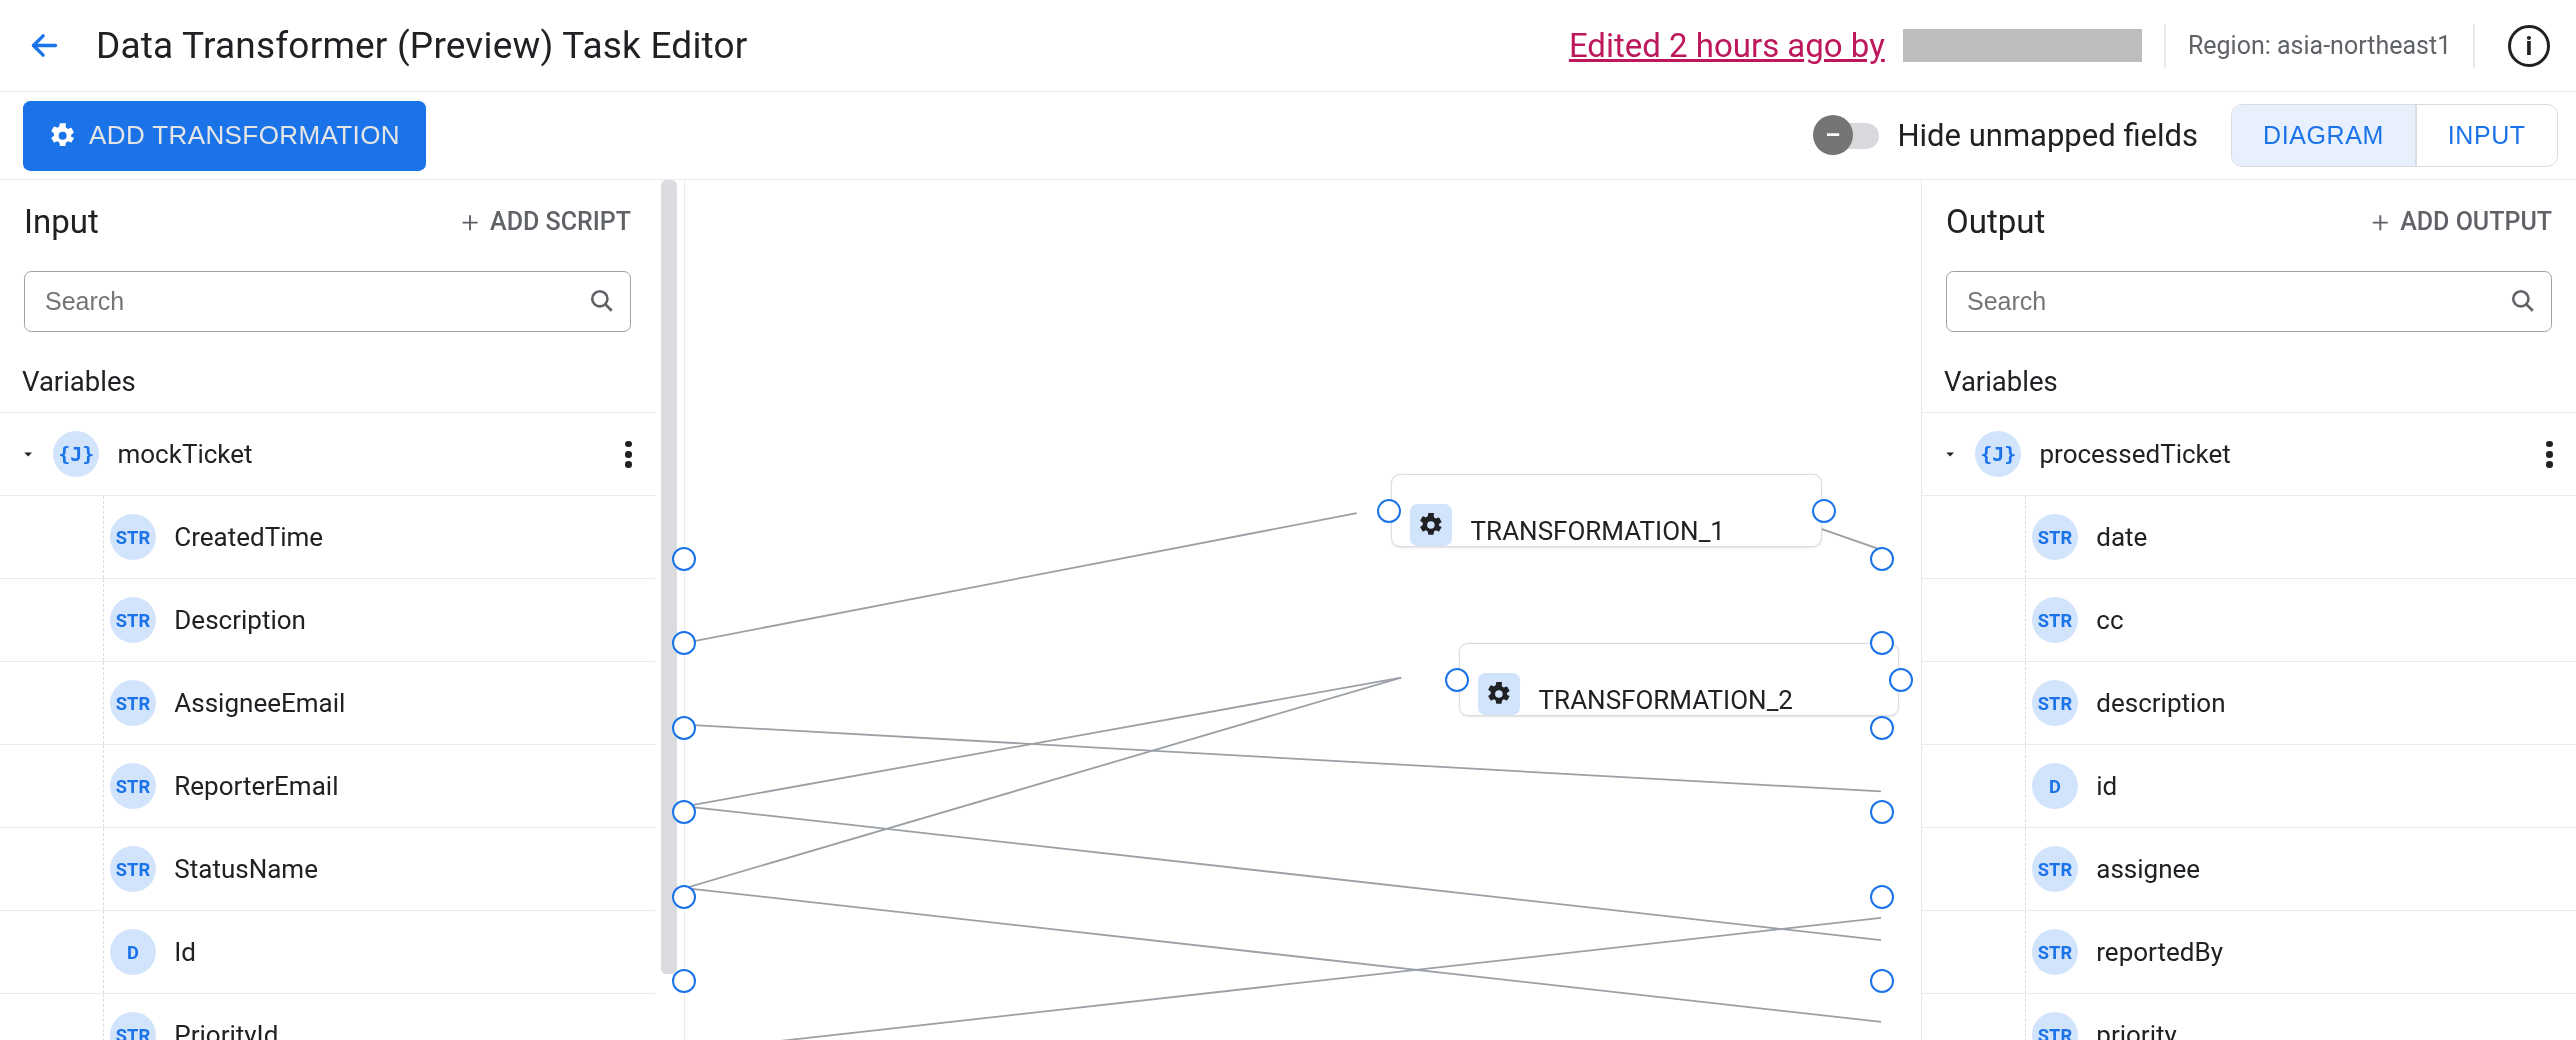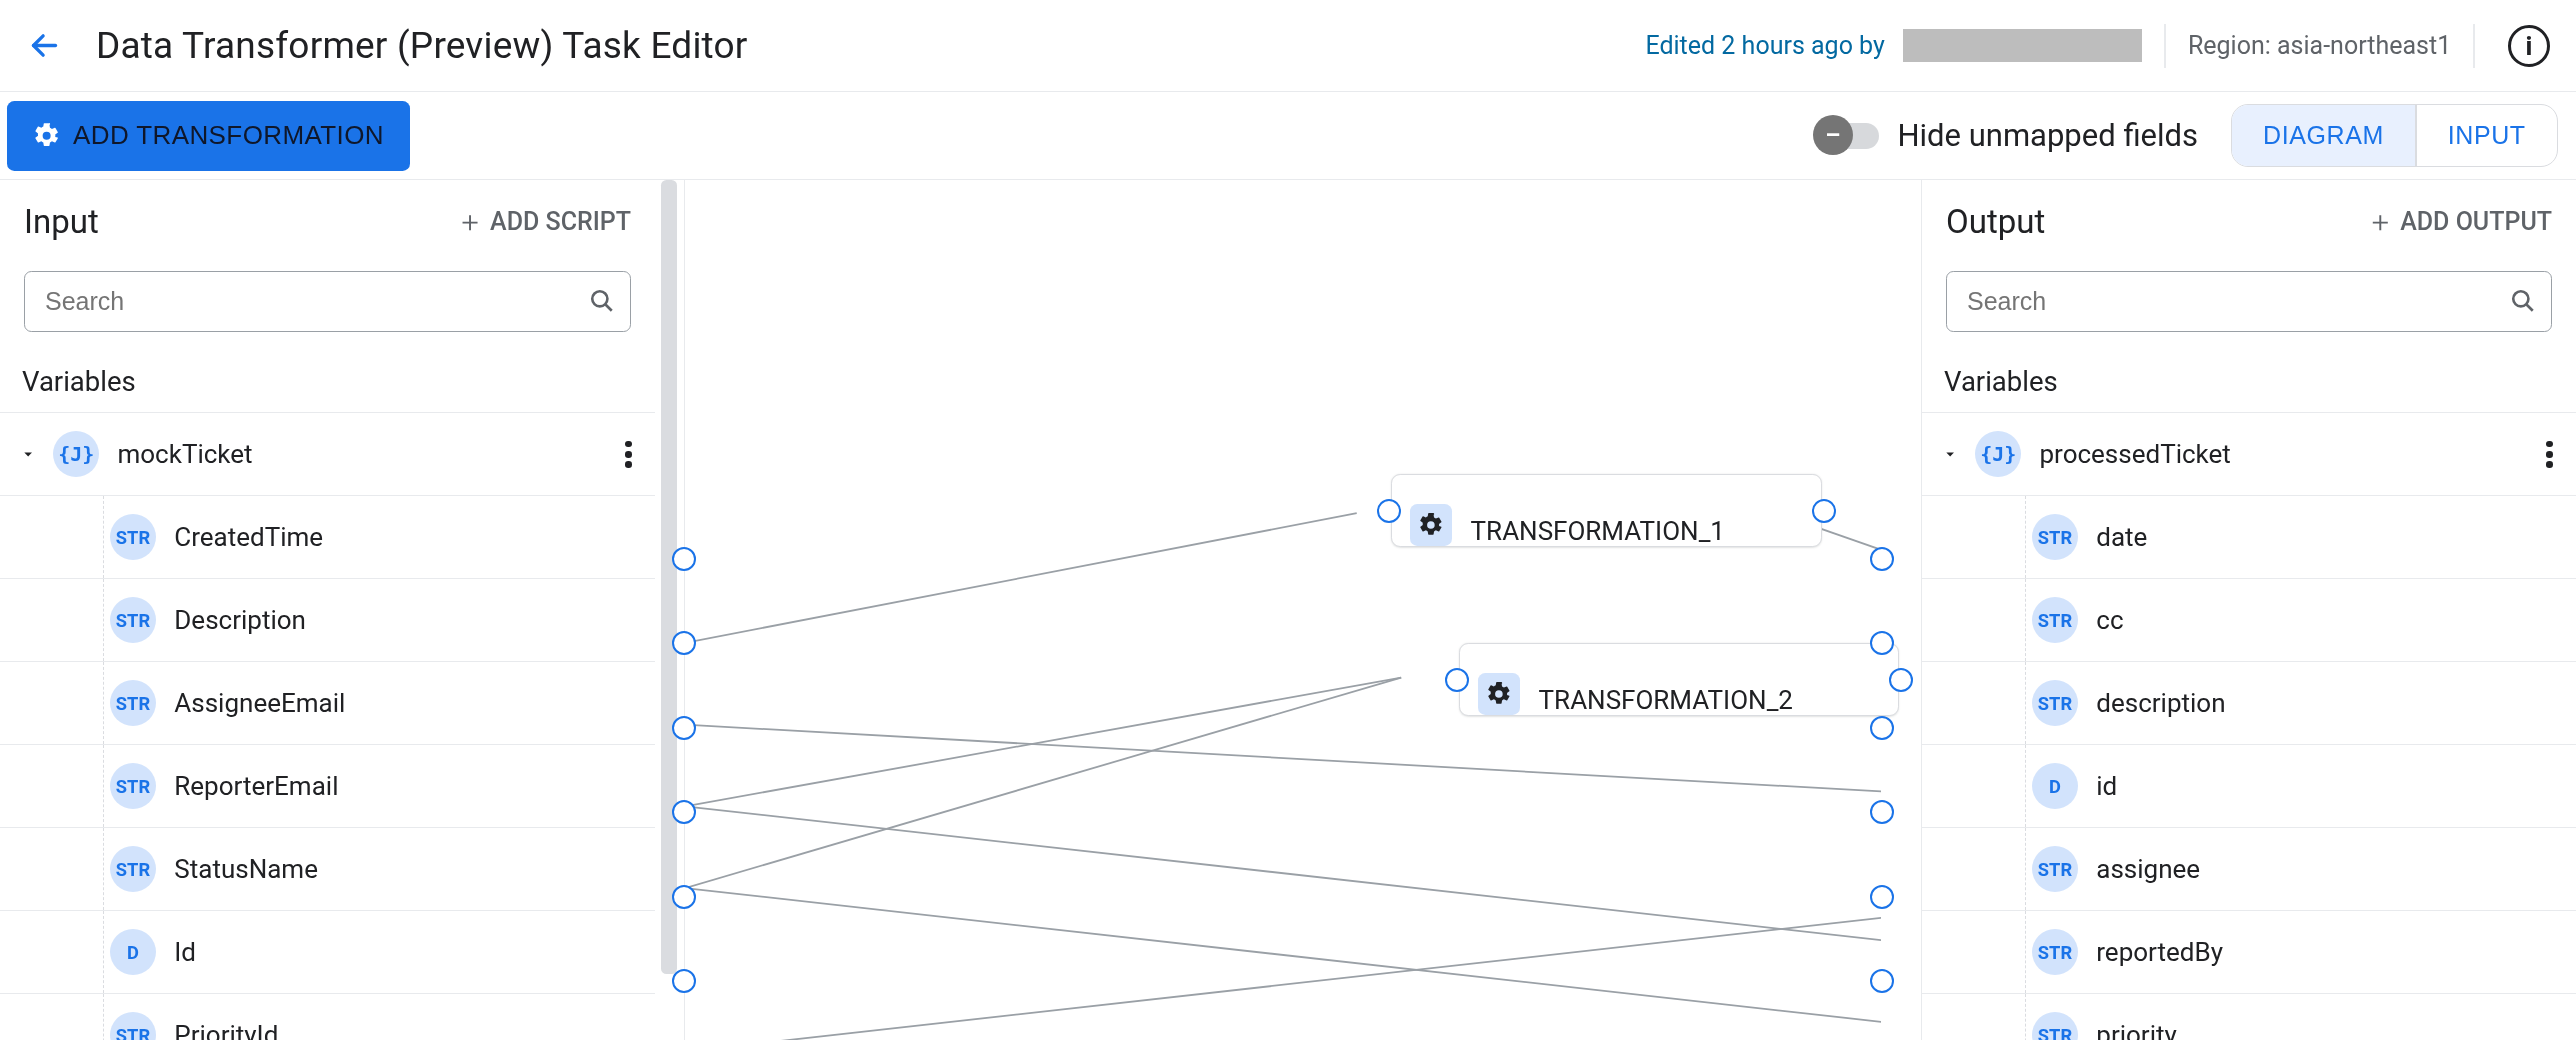--- a/index.html
+++ b/index.html
@@ -7,46 +7,46 @@
   body { width: 2576px; height: 1040px; overflow:hidden; position:relative; }
 
   
   .topbar {
     display:flex; align-items:center; height:92px; border-bottom:1.8px solid #e8eaed;
     padding: 0 26px;
   }
   .topbar .back { width:37px; height:37px; display:flex; align-items:center; justify-content:center; cursor:pointer; margin-right:33px; }
   .topbar .title { font-size:37px; font-weight:400; letter-spacing:0.2px; color:#202124; }
   .topbar .spacer { flex:1; }
-  .topbar .edited { font-size:25px; color:#0369a1; margin-right:18.3px; }
+  .topbar .edited { font-size:33px; color:#be185d; margin-right:18.3px;text-decoration:underline; }
   .topbar .editor-block { width:239px; height:33px; background:#bdbdbd; display:inline-block; }
   .topbar .vdiv { width:1.8px; height:44px; background:#e8eaed; margin:0 22px; }
   .topbar .region { font-size:25px; color:#5f6368; }
   .topbar .info-btn { width:42px; height:42px; border:3.7px solid #202124; border-radius:50%; display:flex; align-items:center; justify-content:center; font-size:26px; font-weight:700; margin-left:11px; cursor:pointer; }
 
   
   .toolbar {
     display:flex; align-items:center; height:88px; border-bottom:1.8px solid #e8eaed;
     padding: 0 18.3px 0 5.5px;
   }
   .btn-primary {
-    background:#1a73e8; color:#0f172a; border:none; border-radius:7.3px;
+    background:#1a73e8; color:#e5e5e5; border:none; border-radius:7.3px;
     height:70px; padding:0 26px; display:flex; align-items:center; gap:13px;
     font-size:26px; font-weight:500; letter-spacing:0.4px; cursor:pointer;
-    margin-left:1px;
+    margin-left:17px;
   }
   .gear-white { width:27.5px; height:27.5px; }
 
   .toolbar .spacer { flex:1; }
   .toggle-wrap { display:flex; align-items:center; gap:18.3px; margin-right:33px; }
   .switch-track { width:59px; height:26px; border-radius:13px; background:#d7d9dc; position:relative; }
   .switch-knob { position:absolute; left:-7.3px; top:-7.3px; width:40px; height:40px; border-radius:50%; background:#757575; display:flex; align-items:center; justify-content:center; color:#fff; font-size:24px; font-weight:700; }
   .toggle-label { font-size:31px; color:#202124; }
 
-  .seg { display:flex; border:1.8px solid #dadce0; border-radius:17px; overflow:hidden; }
+  .seg { display:flex; border:1.8px solid #dadce0; border-radius:11px; overflow:hidden; }
   .seg button { border:none; background:transparent; height:61px; padding:0 31px; font-size:25px; font-weight:500; color:#1a73e8; cursor:pointer; letter-spacing:0.6px; }
   .seg button.active { background:#e8f0fe; }
   .seg .vline { width:1.8px; background:#dadce0; }
 
   
   .main { display:flex; height: calc(100% - 180px); }
 
   .panel { width:655px; display:flex; flex-direction:column; }
   .panel.right { border-left:1.8px solid #e8eaed;margin-left:40px; }
   .panel-left-wrap { display:flex; border-right:1.8px solid #e8eaed; }

